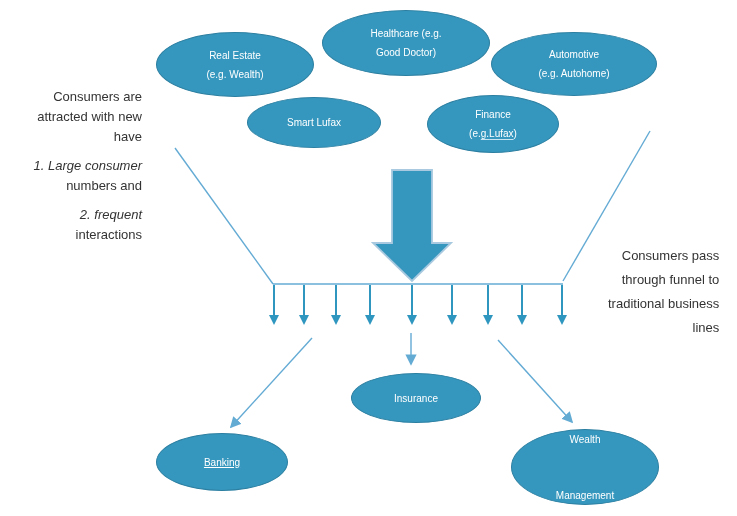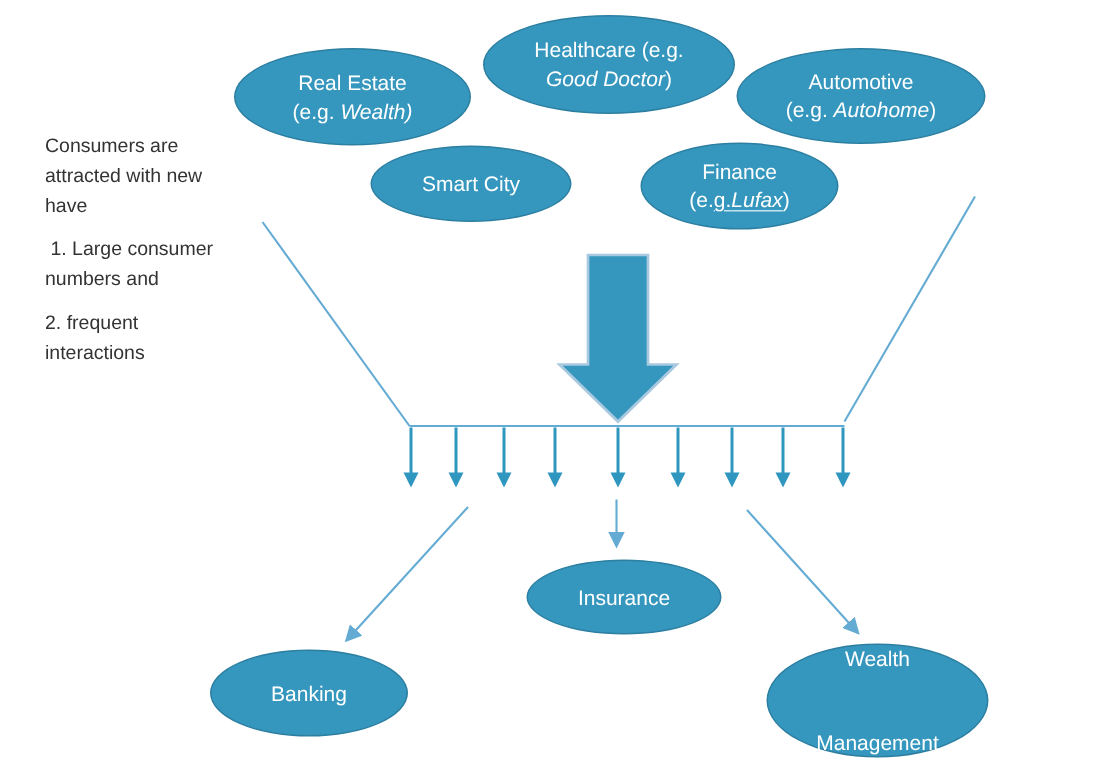--- a/index.html
+++ b/index.html
@@ -23,40 +23,40 @@
   .smh{fill:var(--arrow);stroke:none;}
   .big-arrow{fill:var(--shape-fill);stroke:var(--big-arrow-outline);stroke-width:1.8;}
   .ah{fill:var(--line);}
 
   .ellipse{
     position:absolute;border-radius:50%;
     background:var(--shape-fill);
     border:1.5px solid var(--shape-border);
     box-sizing:border-box;
     display:flex;flex-direction:column;align-items:center;justify-content:center;
-    color:var(--label);font-size:14px;line-height:19px;text-align:center;
+    color:var(--label);font-size:10px;line-height:19px;text-align:center;
   }
   .ellipse .line{white-space:nowrap;}
-  .it{font-style:italic;}
+  .it{}
   .u{text-decoration:underline;text-decoration-color:var(--link-underline);text-underline-offset:2px;}
 
   .e-real-estate {left:156px;top:32px;width:158px;height:65px;}
   .e-healthcare  {left:322px;top:10px;width:168px;height:66px;}
   .e-automotive  {left:491px;top:32px;width:166px;height:64px;}
   .e-smart-city  {left:247px;top:97px;width:134px;height:51px;}
   .e-finance     {left:427px;top:95px;width:132px;height:58px;align-items:center;}
   .e-insurance   {left:351px;top:373px;width:130px;height:50px;}
-  .e-banking     {left:140px;top:433px;width:132px;height:58px;}
+  .e-banking     {left:156px;top:433px;width:132px;height:58px;text-decoration:underline;}
   .e-wealth      {left:511px;top:429px;width:148px;height:76px;gap:37px;}
 
   .note{position:absolute;color:var(--ink);font-size:13px;line-height:20px;}
-  .note div{white-space:pre;}
+  .note div{white-space:pre;text-align:right;}
   .left-note{left:30px;top:87px;}
   .right-note{left:608px;top:244px;line-height:24px;}
-  .para-gap{margin-top:9px;}
+  .para-gap{margin-top:9px;font-style:italic;}
 </style>
 </head>
 <body>
 
 <div class="stage">
 
   <svg class="connectors" viewBox="0 0 737 516">
     <defs>
       <marker id="ah" viewBox="0 0 10 10" refX="8.5" refY="5" markerWidth="8" markerHeight="8" orient="auto">
         <path d="M0,0 L10,5 L0,10 z" class="ah"></path>
@@ -119,21 +119,21 @@
     <div class="line"><span>Healthcare (e.g.</span></div>
     <div class="line"><span></span><span class="it">Good Doctor</span><span>)</span></div>
   </div>
 
   <div class="ellipse e-automotive">
     <div class="line"><span>Automotive</span></div>
     <div class="line"><span>(e.g. </span><span class="it">Autohome</span><span>)</span></div>
   </div>
 
   <div class="ellipse e-smart-city">
-    <div class="line"><span>Smart City</span></div>
+    <div class="line"><span>Smart Lufax</span></div>
   </div>
 
   <div class="ellipse e-finance">
     <div class="line"><span>Finance</span></div>
     <div class="line"><span>(e.</span><span class="u"><span>g.</span><span class="it">Lufax</span></span><span>)</span></div>
   </div>
 
   <div class="ellipse e-insurance">
     <div class="line"><span>Insurance</span></div>
   </div>
@@ -150,14 +150,20 @@
   <div class="note left-note">
     <div>Consumers are</div>
     <div>attracted with new</div>
     <div>have</div>
     <div class="para-gap"> 1. Large consumer</div>
     <div>numbers and</div>
     <div class="para-gap">2. frequent</div>
     <div>interactions</div>
   </div>
 
+  <div class="note right-note">
+    <div>Consumers pass</div>
+    <div>through funnel to</div>
+    <div>traditional business</div>
+    <div>lines</div>
+  </div>
 
 </div>
 
 </body></html>

